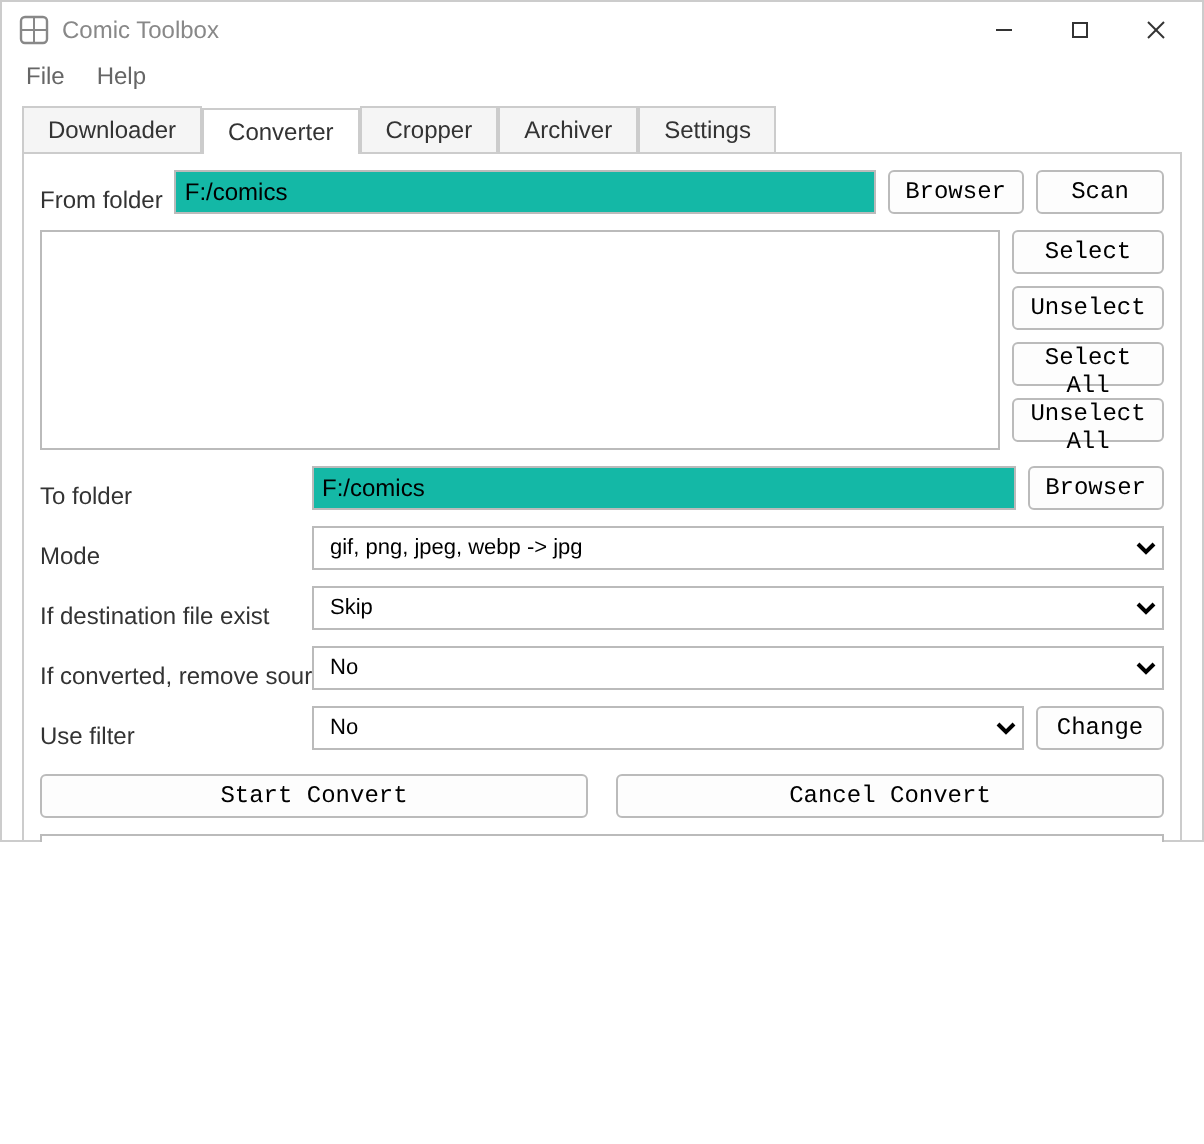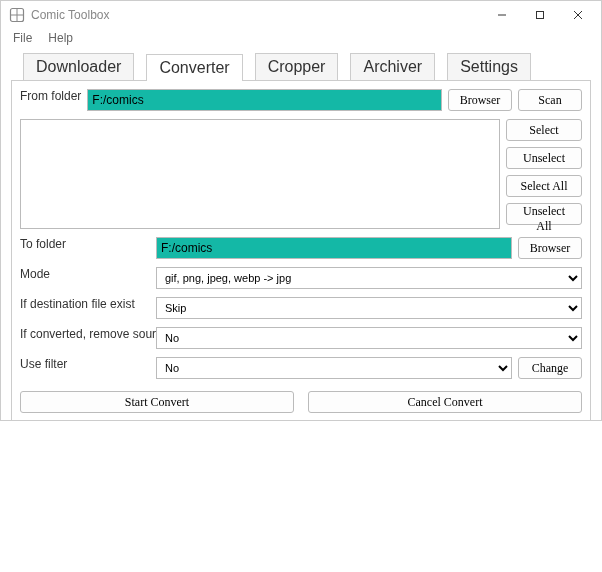--- a/index.html
+++ b/index.html
@@ -6,29 +6,29 @@
 body { font-family: "Segoe UI", Tahoma, sans-serif; font-size: 12px; background: #fff; color: #333; }
 .window { width: 602px; height: 421px; border: 1px solid #ccc; display: flex; flex-direction: column; background: #fff; }
 .titlebar { height: 30px; display: flex; align-items: center; padding: 0 4px 0 8px; }
 .titlebar .icon { width: 16px; height: 16px; margin-right: 6px; display: flex; align-items: center; justify-content: center; }
 .titlebar .title { flex: 1; color: #888; font-size: 12px; }
 .win-btn { width: 38px; height: 28px; display: flex; align-items: center; justify-content: center; color: #555; }
 .menubar { height: 22px; display: flex; align-items: center; padding: 0 4px; color: #666; }
 .menu-item { padding: 2px 8px; }
 .content { flex: 1; padding: 6px 10px 10px 10px; display: flex; flex-direction: column; }
 .tabs { display: flex; }
-.tab { padding: 4px 12px; border: 1px solid #ccc; border-bottom: none; margin-right: 0; background: #f5f5f5; font-size: 16px; cursor: default; margin-left: 12px; }
+.tab { padding: 4px 12px; border: 1px solid #ccc; border-bottom: none; margin-right: 0; background: #f5f5f5; font-size: 12px; cursor: default; }
 .tab + .tab { border-left: 1px solid #ccc; }
 .tab.active { background: #fff; position: relative; top: 1px; }
 .tabbody { border: 1px solid #ccc; flex: 1; padding: 8px; display: flex; flex-direction: column; gap: 4px; }
-.row { display: flex; align-items: flex-start; gap: 6px; margin-bottom: 4px; }
+.row { display: flex; align-items: flex-end; gap: 6px; margin-bottom: 4px; }
 .label { white-space: nowrap; }
 .labelcol { width: 130px; }
 .input { border: 1px solid #bbb; height: 22px; padding: 0 4px; font-size: 12px; font-family: inherit; background: #14b8a6; }
-.btn { border: 1px solid #bbb; height: 22px; padding: 0 8px; background: #fdfdfd; font-size: 12px; font-family: Liberation Serif, serif; border-radius: 3px; min-width: 64px; }
+.btn { border: 1px solid #bbb; height: 22px; padding: 0 8px; background: #fdfdfd; font-size: 12px; font-family: Liberation Mono, monospace; border-radius: 3px; min-width: 64px; }
 .listbox { border: 1px solid #bbb; background: #fff; flex: 1; }
 .select { border: 1px solid #bbb; height: 22px; padding: 0 4px; font-size: 11px; font-family: inherit; background: #fff; flex: 1; }
 .side-btns { width: 76px; display: flex; flex-direction: column; gap: 6px; }
 .flex1 { flex: 1; }
 .actionrow { display: flex; gap: 14px; margin-top: 4px; }
 .actionrow .btn { flex: 1; height: 22px; }
 .logbox { border: 1px solid #bbb; background: #fff; height: 92px; margin-top: 4px; }
 .progressrow { display: flex; align-items: center; gap: 6px; margin-top: 8px; }
 .progressbar { flex: 1; height: 17px; border: 1px solid #bbb; background: #f3f3f3; }
 .progresstext { font-size: 16px; white-space: nowrap; }

